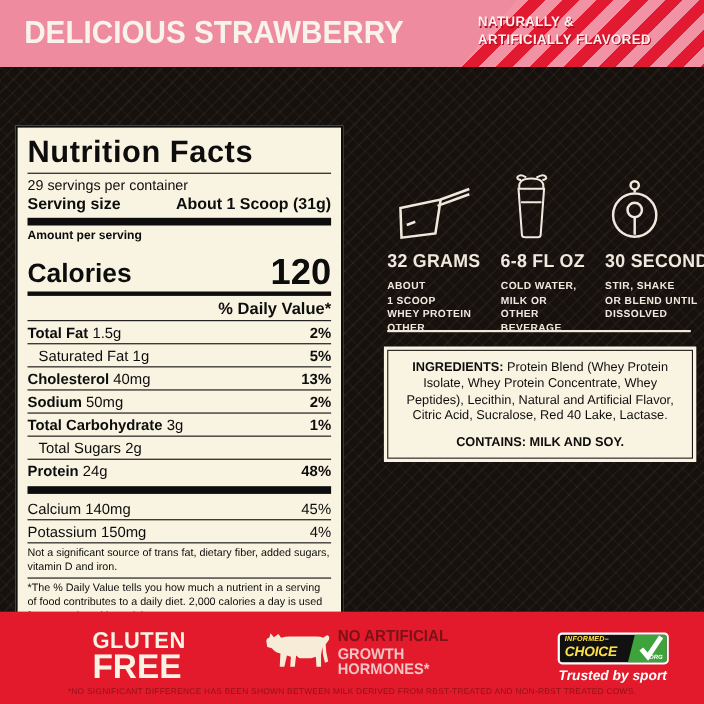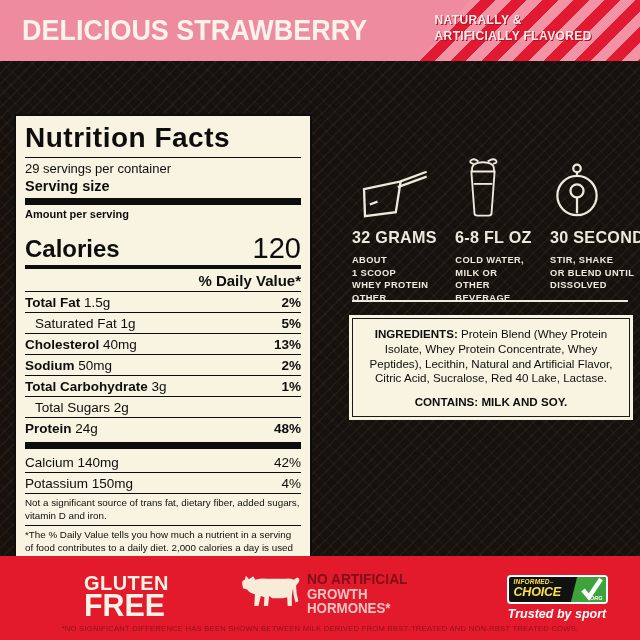--- a/index.html
+++ b/index.html
@@ -30,21 +30,21 @@
         border:2px solid #0d0d0d;padding:6px 9px 8px 9px;}
   .nfp-title{font-size:28px;font-weight:bold;letter-spacing:.5px;border-bottom:1px solid #0d0d0d;
         padding-bottom:3px;white-space:nowrap;}
   .nfp-servings{font-size:13px;margin-top:3px;}
   .nfp-servsize{display:flex;justify-content:space-between;font-size:14.5px;font-weight:bold;margin-top:2px;}
   .bar-thick{height:7px;background:#0d0d0d;margin:4px 0 3px 0;}
   .bar-med{height:4px;background:#0d0d0d;margin:2px 0 0 0;}
   .nfp-amount{font-size:11px;font-weight:bold;}
   .nfp-calrow{display:flex;justify-content:space-between;align-items:flex-end;margin-top:-2px;}
   .nfp-cal-label{font-size:24px;font-weight:bold;margin-top:17px;}
-  .nfp-cal-value{font-size:29px;font-weight:normal;line-height:1;}
+  .nfp-cal-value{font-size:33px;font-weight:bold;line-height:1;}
   .nfp-dvh{font-size:15px;font-weight:bold;text-align:right;padding:3px 0 2px 0;
         border-bottom:1px solid #0d0d0d;}
   .nrow{display:flex;justify-content:space-between;font-size:13.5px;padding:2.5px 0;
         border-bottom:1px solid #0d0d0d;}
   .nrow .lab b{font-weight:bold;}
   .nrow.indent .lab{padding-left:10px;}
   .nrow .dv{font-weight:bold;}
   .nrow.plain .dv{font-weight:normal;}
   .nrow.last{border-bottom:none;}
   .nfp-note{font-size:9.8px;line-height:1.3;padding:3px 0;border-bottom:1px solid #0d0d0d;}
@@ -107,20 +107,21 @@
     </div>
   </div>
 
   <div class="main-area">
 
     <div class="nfp">
       <div class="nfp-title">Nutrition Facts</div>
       <div class="nfp-servings">29 servings per container</div>
       <div class="nfp-servsize">
         <span>Serving size</span>
+        <span>About 1 Scoop (31g)</span>
       </div>
       <div class="bar-thick"></div>
       <div class="nfp-amount">Amount per serving</div>
       <div class="nfp-calrow">
         <span class="nfp-cal-label">Calories</span>
         <span class="nfp-cal-value">120</span>
       </div>
       <div class="bar-med"></div>
       <div class="nfp-dvh">% Daily Value*</div>
 
@@ -150,21 +151,21 @@
       </div>
       <div class="nrow last">
         <span class="lab"><b>Protein</b><span> 24g</span></span>
         <span class="dv">48%</span>
       </div>
 
       <div class="bar-thick"></div>
 
       <div class="nrow plain">
         <span class="lab">Calcium 140mg</span>
-        <span class="dv">42%</span>
+        <span class="dv">45%</span>
       </div>
       <div class="nrow plain">
         <span class="lab">Potassium 150mg</span>
         <span class="dv">4%</span>
       </div>
 
       <div class="nfp-note">Not a significant source of trans fat, dietary fiber, added sugars, vitamin D and iron.</div>
       <div class="nfp-foot">*The % Daily Value tells you how much a nutrient in a serving of food contributes to a daily diet. 2,000 calories a day is used for general nutrition advice.</div>
     </div>
 

